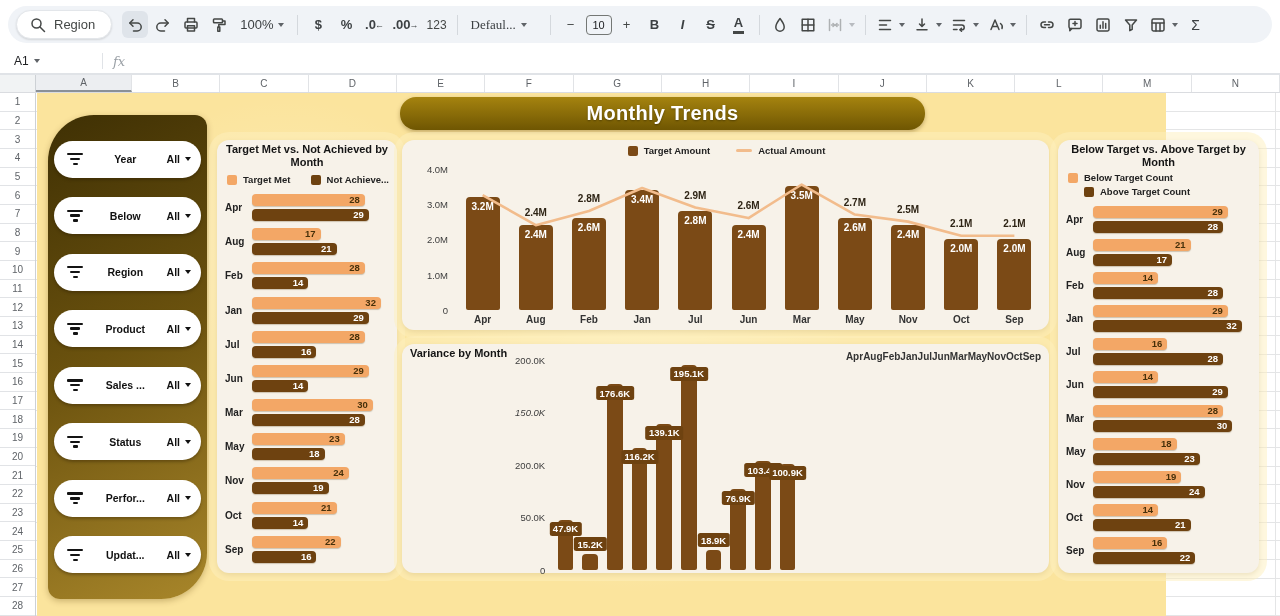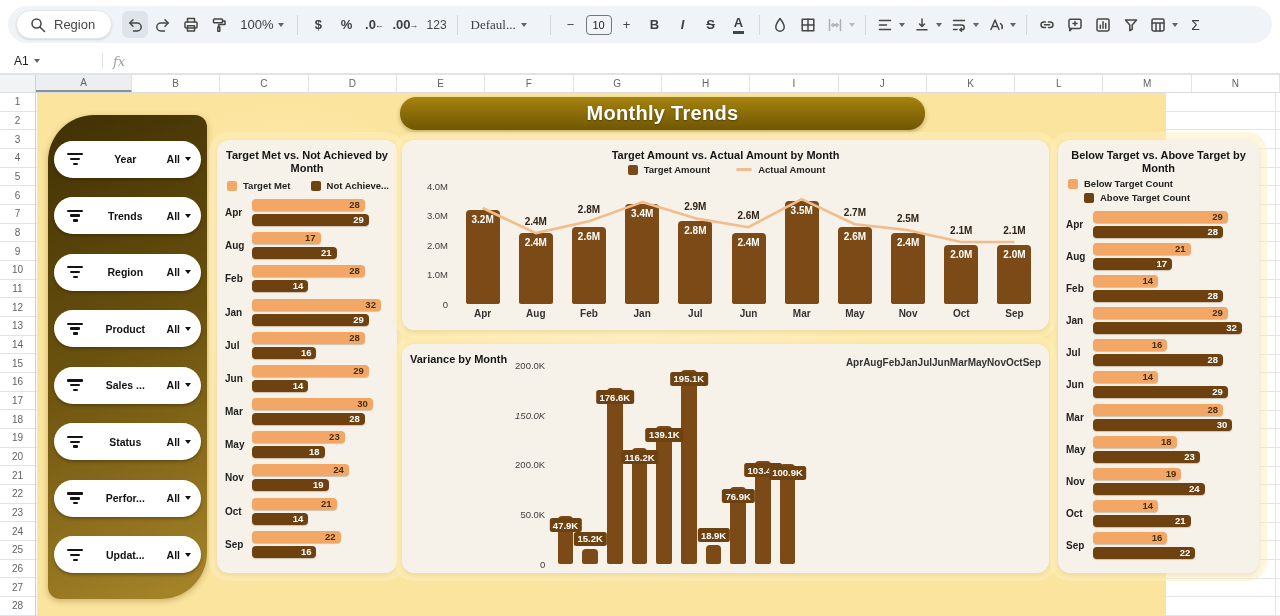--- a/index.html
+++ b/index.html
@@ -77,21 +77,21 @@
     padding:0 10px 0 12px; box-shadow:0 2px 3px rgba(40,25,0,.35); cursor:pointer; }
   .f-icon{ display:flex; flex-direction:column; align-items:center; gap:2.5px; width:18px; }
   .f-icon i{ display:block; height:2.4px; background:#141414; border-radius:1px; }
   .f-icon i:nth-child(1){ width:16px; } .f-icon i:nth-child(2){ width:10px; } .f-icon i:nth-child(3){ width:5px; }
   .p-label{ flex:1; text-align:center; font-size:10.5px; font-weight:bold; color:#111;
     white-space:nowrap; overflow:hidden; }
   .p-all{ font-size:10.5px; font-weight:bold; color:#111; display:flex; align-items:center; }
   .p-all .caret{ border-top-color:#111; }
 
   .panel{ position:absolute; background:#f7f2e9; border-radius:12px;
-    box-shadow:0 0 0 8px rgba(253,240,190,.5), 0 2px 5px rgba(120,85,20,.25); padding:9px 8px; }
+    box-shadow:0 0 0 8px rgba(253,240,190,.5), 0 2px 5px rgba(120,85,20,.25); padding:3px 8px; }
   .p-title{ font-size:11px; font-weight:bold; color:#151515; text-align:center; line-height:13px; }
   .legend{ display:flex; align-items:center; justify-content:flex-start; gap:6px;
     font-size:9.5px; font-weight:bold; color:#222; margin:5px 0 2px 2px; white-space:nowrap; }
   .legend .sw{ width:10px; height:10px; border-radius:2px; flex:0 0 10px; }
   .legend .gap{ width:14px; }
   .legend.center{ justify-content:center; margin-top:2px; }
   .legend .lseg{ width:16px; height:3px; border-radius:2px; }
   .legend2{ display:block; margin:3px 0 0 2px; font-size:9.5px; font-weight:bold; color:#222; }
   .legend2 .lrow{ display:flex; align-items:center; gap:6px; margin-bottom:3px; }
   .legend2 .lrow.indent{ margin-left:16px; }
@@ -378,21 +378,21 @@
             </span>
             <span class="p-label">Year</span>
             <span class="p-all">All<span class="caret"></span></span>
           </div>
           <div class="pill">
             <span class="f-icon">
               <i></i>
               <i></i>
               <i></i>
             </span>
-            <span class="p-label">Trends</span>
+            <span class="p-label">Below</span>
             <span class="p-all">All<span class="caret"></span></span>
           </div>
           <div class="pill">
             <span class="f-icon">
               <i></i>
               <i></i>
               <i></i>
             </span>
             <span class="p-label">Region</span>
             <span class="p-all">All<span class="caret"></span></span>
@@ -572,21 +572,20 @@
                 </div>
                 <div class="hbar" style="width: 47.0588%; background: rgb(110, 66, 16);">
                   <span class="hval on-dark">16</span>
                 </div>
               </div>
             </div>
           </div>
       </div>
 
       <div class="panel combo" style="display:flex;flex-direction:column;">
-        <div class="p-title">Target Amount vs. Actual Amount by Month</div>
         <div class="legend center">
           <span class="sw" style="background:#7B4A16"></span>
           <span>Target Amount</span>
           <span class="gap"></span>
           <span class="lseg" style="background:#F2BC8C"></span>
           <span>Actual Amount</span>
         </div>
         <div class="vplot-row">
           <div class="yaxis" id="comboAxis">
               <div class="ytick" style="bottom: 93.0233%;">4.0M</div>

